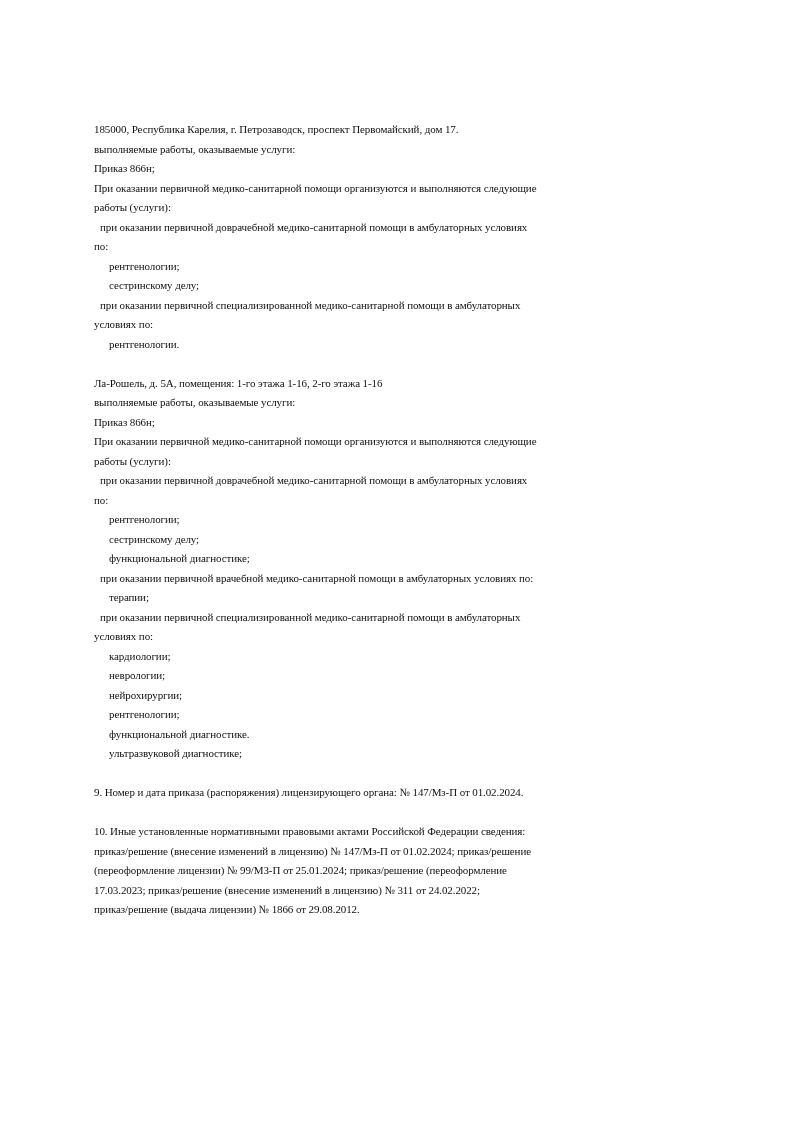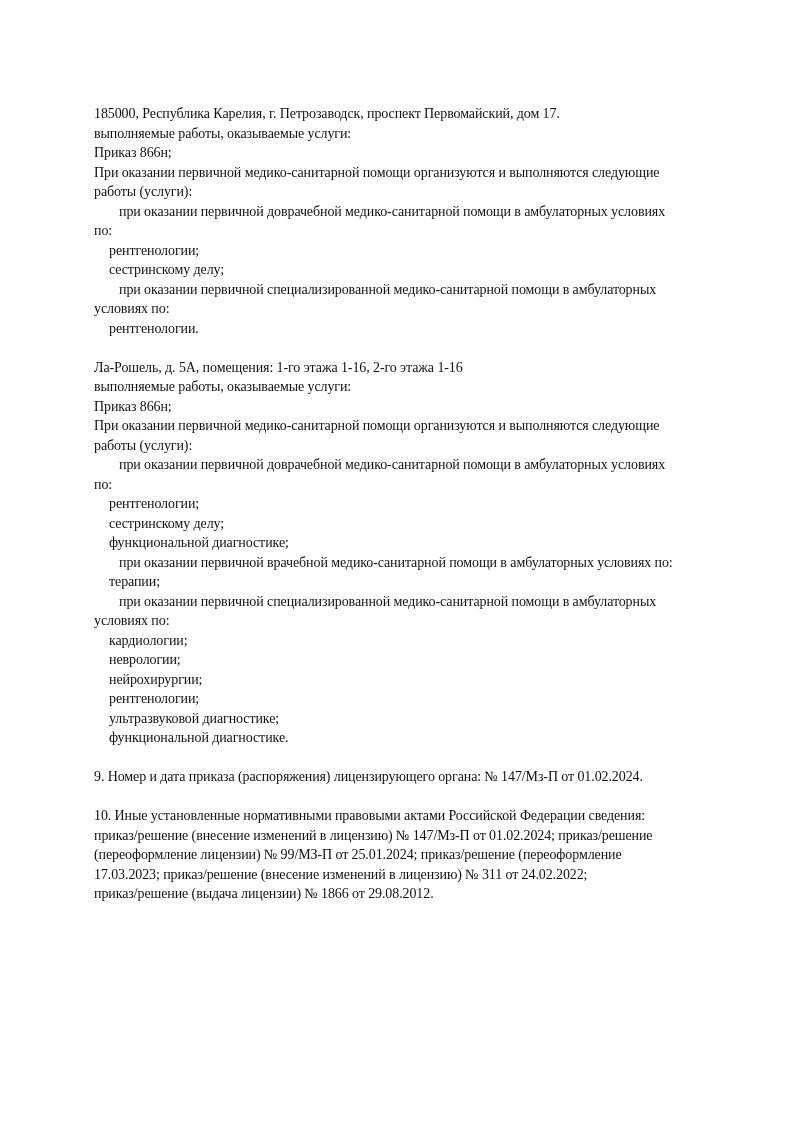--- a/index.html
+++ b/index.html
@@ -11,36 +11,36 @@
     width: 800px;
     height: 1132px;
     position: relative;
     overflow: hidden;
     font-family: "Liberation Serif", "DejaVu Serif", serif;
     color: #111111;
   }
   .page {
     position: absolute;
     left: 94px;
-    top: 104px;
+    top: 120px;
     width: 690px;
-    font-size: 14px;
+    font-size: 11px;
     line-height: 19.5px;
     letter-spacing: -0.1px;
   }
   .line {
     white-space: pre;
     display: block;
     height: 19.5px;
   }
   .blank {
     display: block;
     height: 19.5px;
   }
-  .i1 { padding-left: 6px; margin-left: 19px; }
+  .i1 { padding-left: 6px; }
   .i2 { padding-left: 15px; }
 </style>
 </head>
 <body>
 
 <div class="page">
 
   <div>
     <span class="line">185000, Республика Карелия, г. Петрозаводск, проспект Первомайский, дом 17.</span>
     <span class="line">выполняемые работы, оказываемые услуги:</span>
@@ -75,22 +75,22 @@
 
     <span class="line i1">при оказании первичной врачебной медико-санитарной помощи в амбулаторных условиях по:</span>
     <span class="line i2">терапии;</span>
 
     <span class="line i1">при оказании первичной специализированной медико-санитарной помощи в амбулаторных</span>
     <span class="line">условиях по:</span>
     <span class="line i2">кардиологии;</span>
     <span class="line i2">неврологии;</span>
     <span class="line i2">нейрохирургии;</span>
     <span class="line i2">рентгенологии;</span>
+    <span class="line i2">функциональной диагностике.</span>
     <span class="line i2">ультразвуковой диагностике;</span>
-    <span class="line i2">функциональной диагностике.</span>
   </div>
 
   <span class="blank"></span>
 
   <span class="line">9. Номер и дата приказа (распоряжения) лицензирующего органа: № 147/Мз-П от 01.02.2024.</span>
 
   <span class="blank"></span>
 
   <div>
     <span class="line">10. Иные установленные нормативными правовыми актами Российской Федерации сведения:</span>

